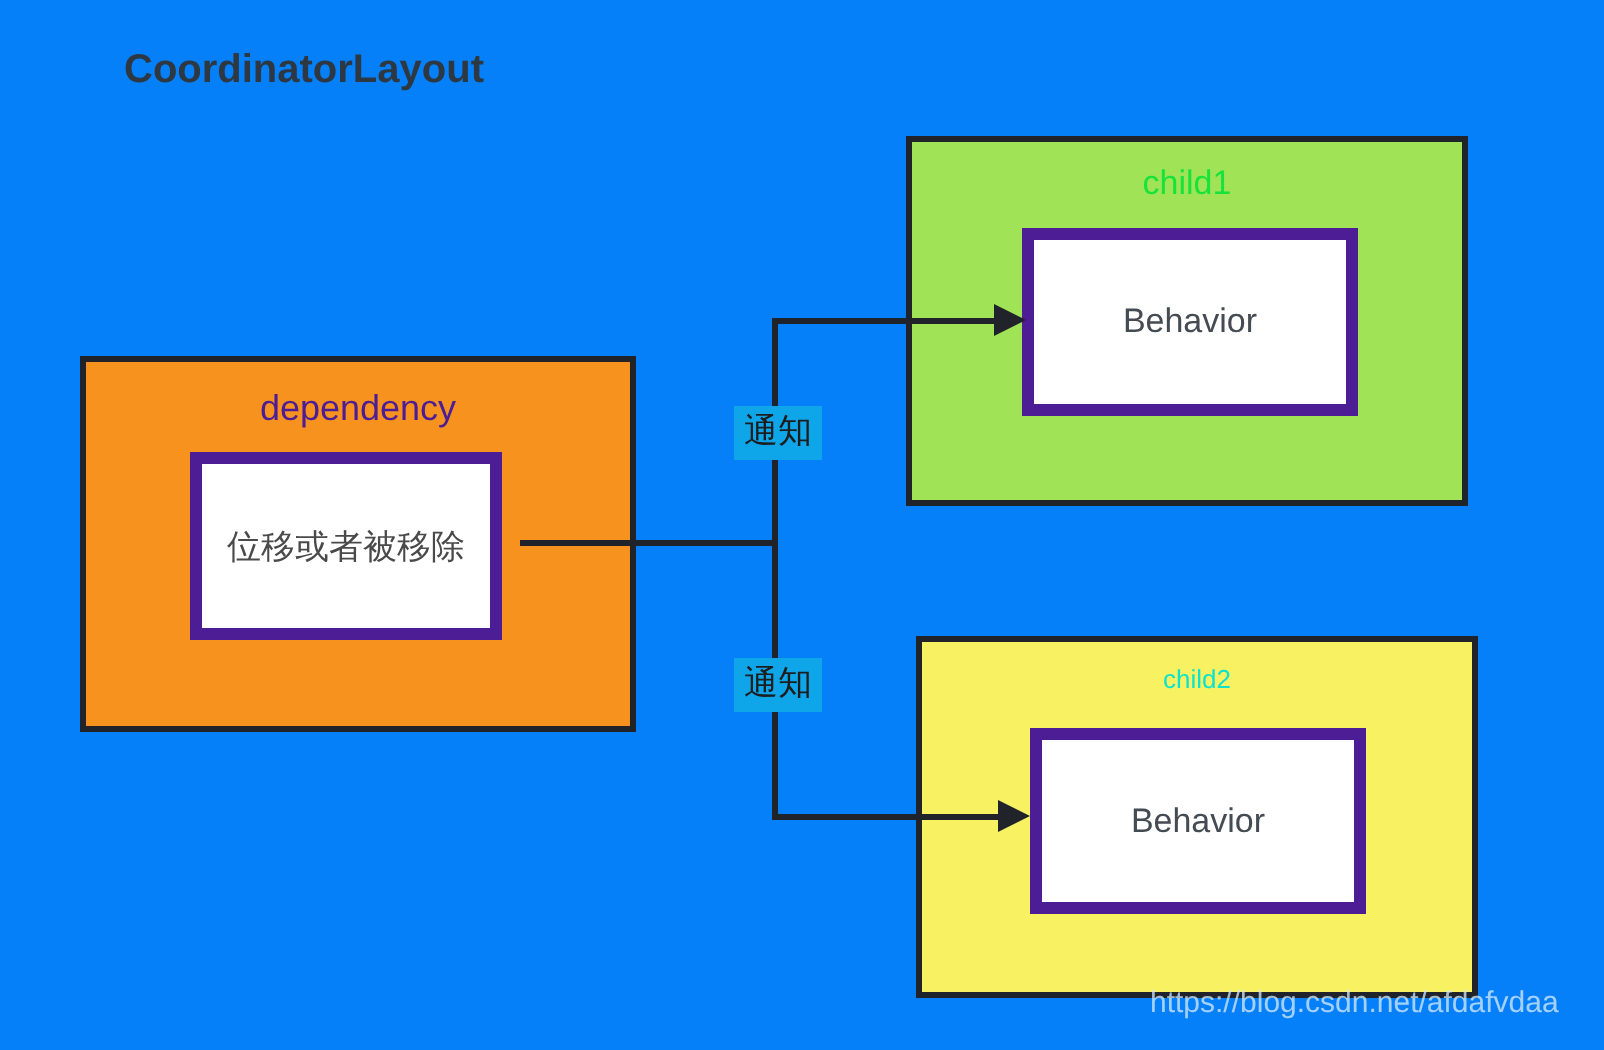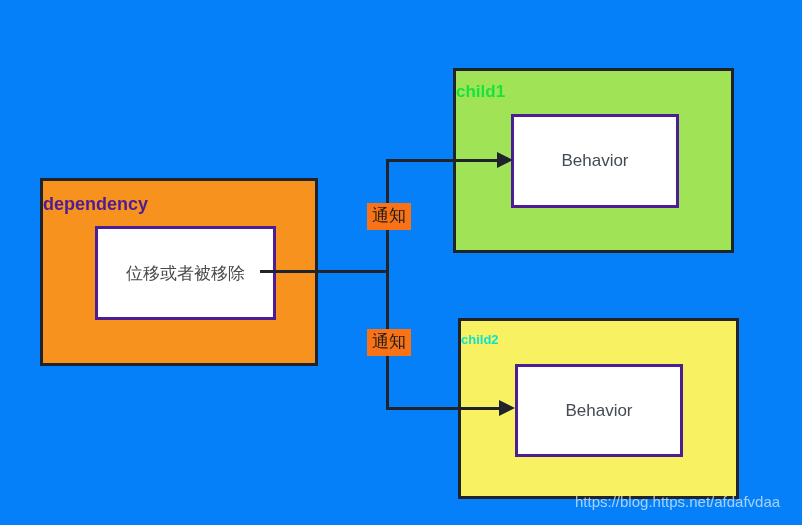--- a/index.html
+++ b/index.html
@@ -21,61 +21,61 @@
   }
   .node {
     position: absolute;
     border: 3px solid #20242a;
     box-sizing: border-box;
   }
   .node-label {
     position: absolute;
     left: 0;
     width: 100%;
-    text-align: left;
-    font-weight: bold;
+    text-align: center;
+    font-weight: normal;
     font-size: 18px;
   }
   .dep-node   { left: 40px;  top: 178px; width: 278px; height: 188px; background: #f7921e; }
   .dep-label  { top: 13px; color: #4c1d95; }
   .c1-node    { left: 453px; top: 68px;  width: 281px; height: 185px; background: #a1e356; }
   .c1-label   { top: 11px; color: #17e33b; font-size: 17px; }
   .c2-node    { left: 458px; top: 318px; width: 281px; height: 181px; background: #f8f262; }
   .c2-label   { top: 11px; color: #0ee2ce; font-size: 13px; }
   .inner-box {
     position: absolute;
-    border: 3px solid #4c1d95;
+    border: 6px solid #4c1d95;
     background: #ffffff;
     box-sizing: border-box;
     display: flex;
     align-items: center;
     justify-content: center;
     font-size: 17px;
     color: #444b52;
   }
-  .dep-inner { left: 95px;  top: 226px; width: 181px; height: 94px; color: #4a4a4a; }
+  .dep-inner { left: 95px;  top: 226px; width: 156px; height: 94px; color: #4a4a4a; }
   .c1-inner  { left: 511px; top: 114px; width: 168px; height: 94px; }
   .c2-inner  { left: 515px; top: 364px; width: 168px; height: 93px; }
   .line { position: absolute; background: #20242a; }
   .line-dep-out { left: 260px; top: 270px; width: 128px; height: 3px; }
   .line-vert    { left: 386px; top: 159px; width: 3px;   height: 251px; }
   .line-to-c1   { left: 386px; top: 159px; width: 112px; height: 3px; }
   .line-to-c2   { left: 386px; top: 407px; width: 114px; height: 3px; }
   .arrowhead {
     position: absolute;
     width: 0; height: 0;
     border-top: 8px solid transparent;
     border-bottom: 8px solid transparent;
     border-left: 16px solid #20242a;
   }
   .arrow-c1 { left: 497px; top: 152px; }
   .arrow-c2 { left: 499px; top: 400px; }
   .notify-chip {
     position: absolute;
-    background: #f97316;
+    background: #0ea5e9;
     color: #1d1d1d;
     font-size: 17px;
     line-height: 1.35;
     padding: 2px 5px;
     white-space: nowrap;
   }
   .chip1 { left: 367px; top: 203px; }
   .chip2 { left: 367px; top: 329px; }
   .watermark {
     position: absolute;
@@ -84,20 +84,21 @@
     font-size: 15px;
     color: rgba(208, 231, 252, 0.78);
     white-space: nowrap;
   }
 </style>
 </head>
 <body>
 
 <div class="stage">
 
+  <div class="title">CoordinatorLayout</div>
 
   <div class="node dep-node">
     <div class="node-label dep-label">dependency</div>
   </div>
   <div class="inner-box dep-inner">
     <span>位移或者被移除</span>
   </div>
 
   <div class="node c1-node">
     <div class="node-label c1-label">child1</div>
@@ -116,15 +117,15 @@
   <div class="line line-dep-out"></div>
   <div class="line line-vert"></div>
   <div class="line line-to-c1"></div>
   <div class="line line-to-c2"></div>
   <div class="arrowhead arrow-c1"></div>
   <div class="arrowhead arrow-c2"></div>
 
   <div class="notify-chip chip1">通知</div>
   <div class="notify-chip chip2">通知</div>
 
-  <div class="watermark">https://blog.https.net/afdafvdaa</div>
+  <div class="watermark">https://blog.csdn.net/afdafvdaa</div>
 
 </div>
 
 </body></html>

